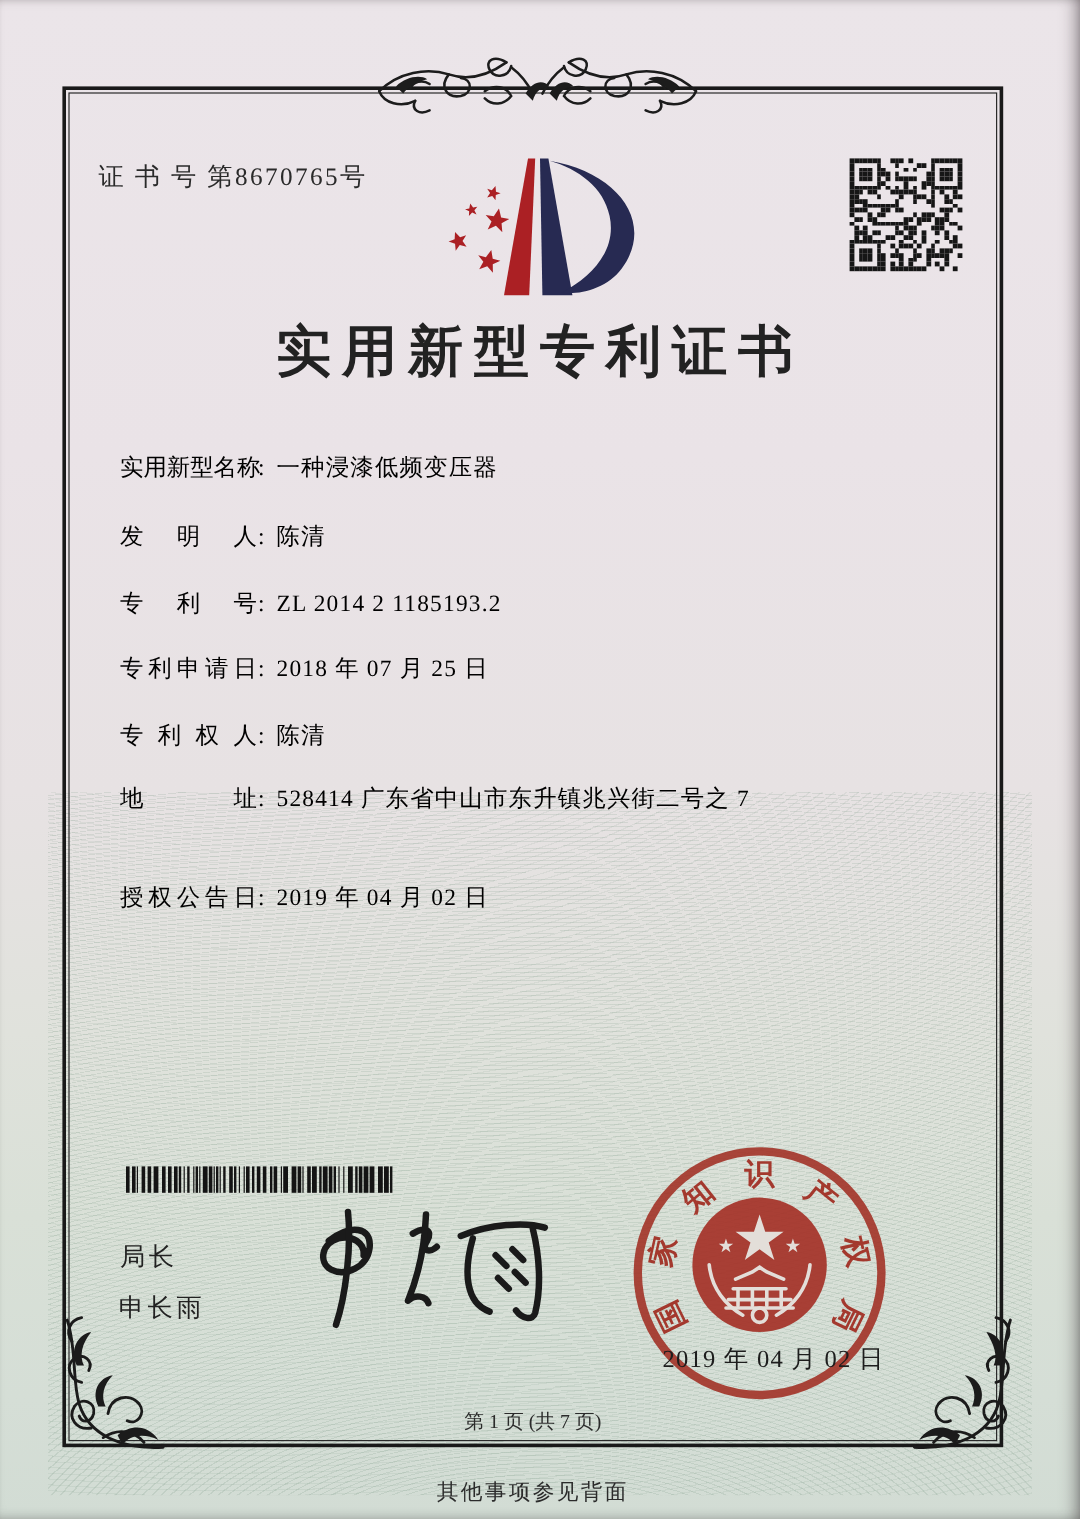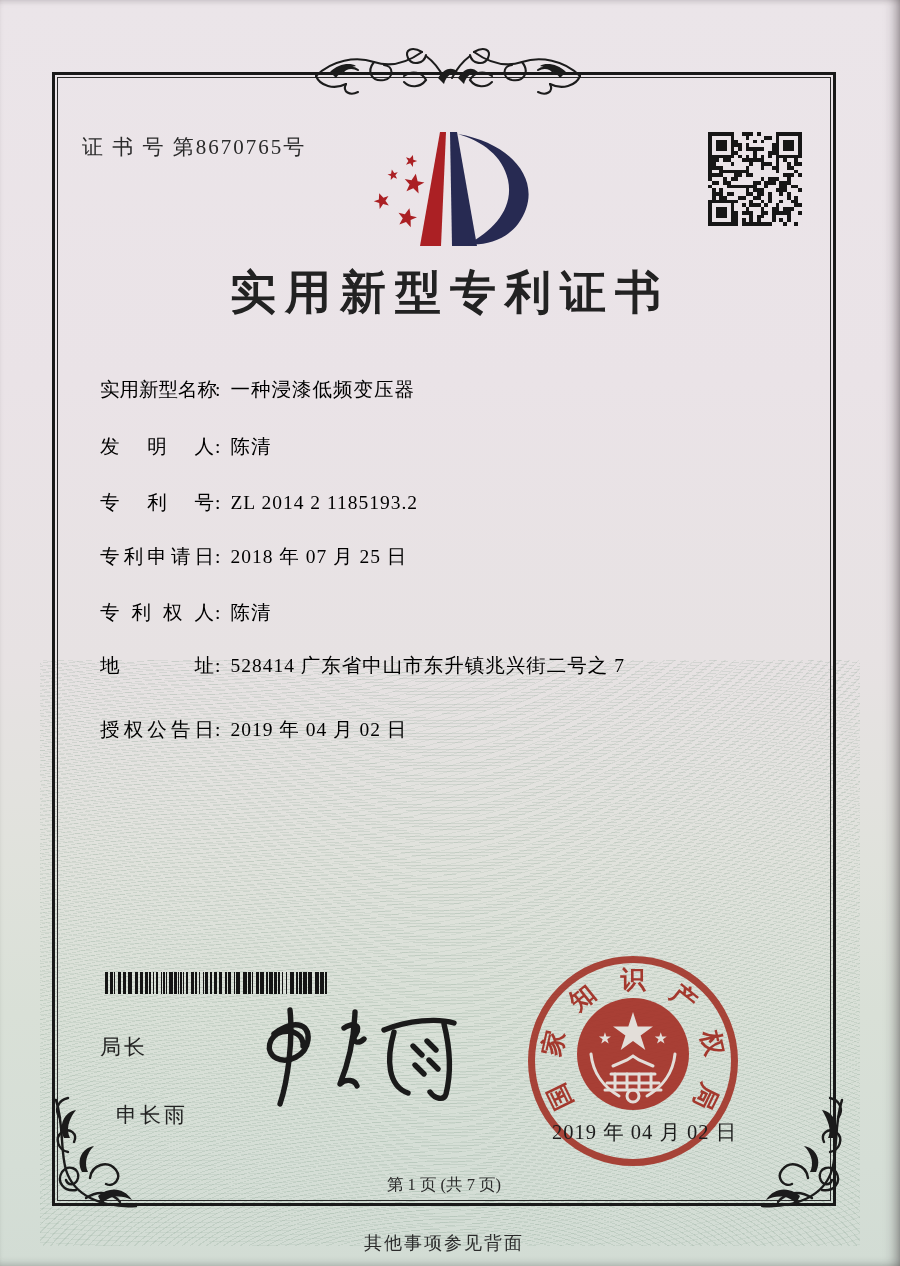--- a/index.html
+++ b/index.html
@@ -37,21 +37,21 @@
   .field-row{position:absolute;left:100px;font-size:19.5px;color:#000000;white-space:nowrap;}
   .flabel{display:inline-block;width:114px;text-align:justify;text-align-last:justify;}
   .colon{display:inline-block;margin:0 10px 0 1px;}
   .fvalue{letter-spacing:1px;}
   .field-col2{position:absolute;left:343px;top:0;white-space:nowrap;}
   .body-text{position:absolute;left:96px;top:747px;width:712px;font-size:18px;line-height:32.5px;color:#2b2b2b;text-align:justify;}
   .body-text p{margin:0;text-indent:2em;letter-spacing:.4px;}
   .barcode{position:absolute;left:105px;top:972px;width:236px;height:22px;display:flex;align-items:stretch;}
   .barcode span{background:#141414;display:block;}
   .sig-title{position:absolute;left:100px;top:1033px;font-size:21px;color:#222;letter-spacing:3px;}
-  .sig-name{position:absolute;left:116px;top:1076px;font-size:21px;color:#222;letter-spacing:3px;margin-top:25px;}
+  .sig-name{position:absolute;left:99px;top:1076px;font-size:21px;color:#222;letter-spacing:3px;}
   .signature{position:absolute;left:228px;top:998px;width:240px;height:118px;}
   .seal{position:absolute;left:528px;top:956px;width:210px;height:210px;color:#a03025;}
   .seal-ring{position:absolute;inset:0;border:7px solid rgba(160,45,34,.88);border-radius:50%;box-sizing:border-box;}
   .seal-arc{position:absolute;left:50%;top:50%;width:0;height:0;}
   .seal-arc span{position:absolute;left:-14px;top:-14px;width:28px;height:28px;text-align:center;line-height:28px;font-size:25px;font-weight:bold;color:rgba(160,42,32,.92);transform-origin:14px 14px;font-family:"Liberation Serif",serif;}
   .seal-emblem{position:absolute;left:41px;top:34px;width:128px;height:128px;}
   .seal-date{position:absolute;left:552px;top:1118px;font-size:20.5px;color:#1d1d1d;letter-spacing:1px;z-index:5;}
   .page-no{position:absolute;left:52px;width:784px;top:1174px;text-align:center;font-size:16.5px;color:#2b2b2b;}
   .footer-note{position:absolute;left:52px;width:784px;top:1231px;text-align:center;font-size:18px;color:#2b2b2b;letter-spacing:2px;}
   svg{display:block;}
@@ -786,21 +786,21 @@
 </div>
 <div class="field-row" style="top:543px">
   <span class="flabel">专利申请日</span><span class="colon">:</span><span class="fvalue">2018 年 07 月 25 日</span>
 </div>
 <div class="field-row" style="top:599px">
   <span class="flabel">专利权人</span><span class="colon">:</span><span class="fvalue">陈清</span>
 </div>
 <div class="field-row" style="top:652px">
   <span class="flabel">地址</span><span class="colon">:</span><span class="fvalue">528414 广东省中山市东升镇兆兴街二号之 7</span>
 </div>
-<div class="field-row" style="top:716px">
+<div class="field-row" style="top:734px">
   <span class="flabel">授权公告日</span><span class="colon">:</span><span class="fvalue">2019 年 04 月 02 日</span>
 </div>
 
 <div class="body-text">
 </div>
 
 <div class="barcode">
     <span style="width: 2.7px; margin-right: 2.5px;"></span>
     <span style="width: 2.7px; margin-right: 1.25px;"></span>
     <span style="width: 1.35px; margin-right: 2.5px;"></span>

